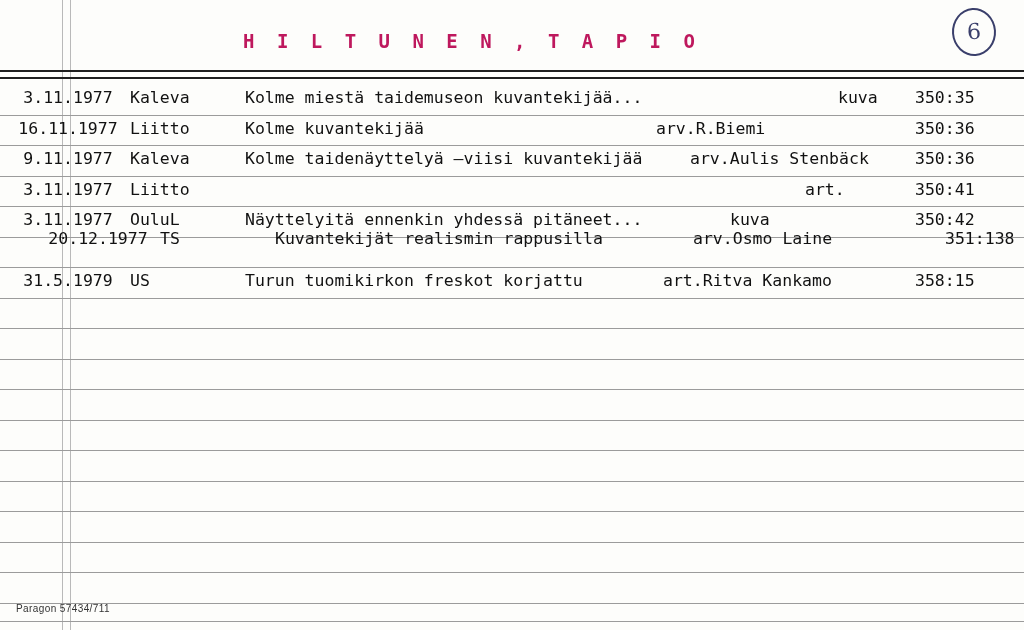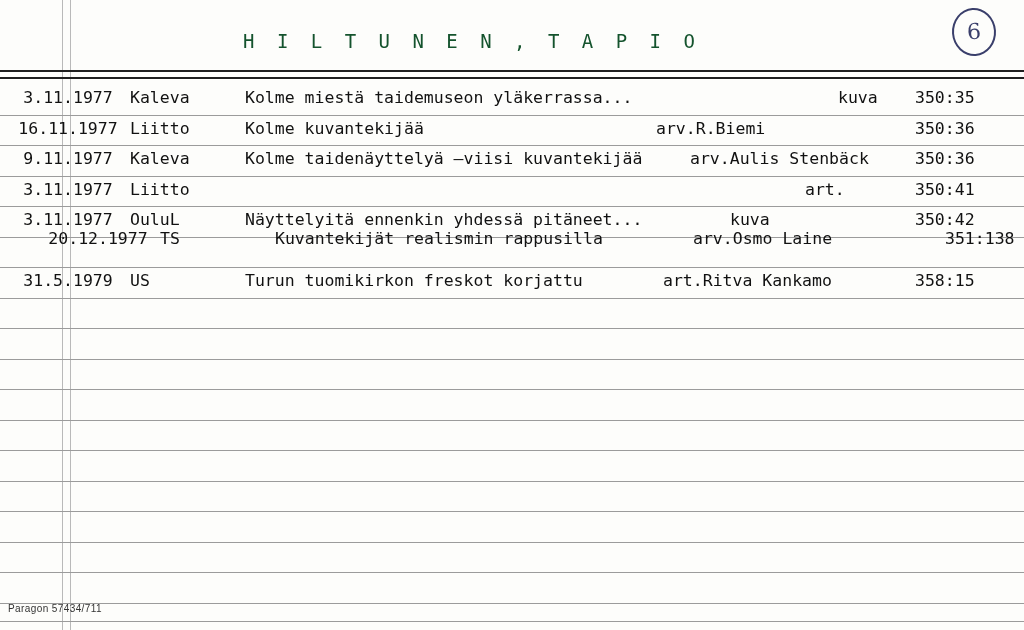--- a/index.html
+++ b/index.html
@@ -43,22 +43,22 @@
     top: 0;
     width: 1024px;
     height: 74px;
   }
   .title {
     position: absolute;
     left: 243px;
     top: 30px;
     font-size: 19px;
     letter-spacing: 5.5px;
-    font-weight: 400;
-    color: #14532d;
+    font-weight: 700;
+    color: #be185d;
     white-space: nowrap;
   }
   .page-circle {
     position: absolute;
     right: 28px;
     top: 8px;
     width: 40px;
     height: 44px;
     border: 2px solid #3a3f6b;
     border-radius: 50%;
@@ -114,21 +114,21 @@
   }
   .c-kind {
     left: 0;
   }
   .c-ref {
     left: 915px;
   }
 
   .footer {
     position: absolute;
-    left: 8px;
+    left: 16px;
     bottom: 16px;
     font-family: "Liberation Sans", sans-serif;
     font-size: 10px;
     color: #333;
     letter-spacing: 0.4px;
   }
 
   .bottomline {
     position: absolute;
     left: 0;
@@ -168,21 +168,21 @@
       <div class="rowline" style="top: 419.5px;"></div>
       <div class="rowline" style="top: 450px;"></div>
       <div class="rowline" style="top: 480.5px;"></div>
       <div class="rowline" style="top: 511px;"></div>
       <div class="rowline" style="top: 541.5px;"></div>
       <div class="rowline" style="top: 572px;"></div>
       <div class="rowline" style="top: 602.5px;"></div>
       <div class="row" style="top: 84px;">
         <span class="cell c-date">3.11.1977</span>
         <span class="cell c-src">Kaleva</span>
-        <span class="cell c-title">Kolme miestä taidemuseon yläkerrassa...</span>
+        <span class="cell c-title">Kolme miestä taidemuseon kuvantekijää...</span>
         <span class="cell c-kind" style="left: 838px;">kuva</span>
         <span class="cell c-ref">350:35</span>
       </div>
       <div class="row" style="top: 114.5px;">
         <span class="cell c-date">16.11.1977</span>
         <span class="cell c-src">Liitto</span>
         <span class="cell c-title">Kolme kuvantekijää</span>
         <span class="cell c-kind" style="left: 656px;">arv.R.Biemi</span>
         <span class="cell c-ref">350:36</span>
       </div>

